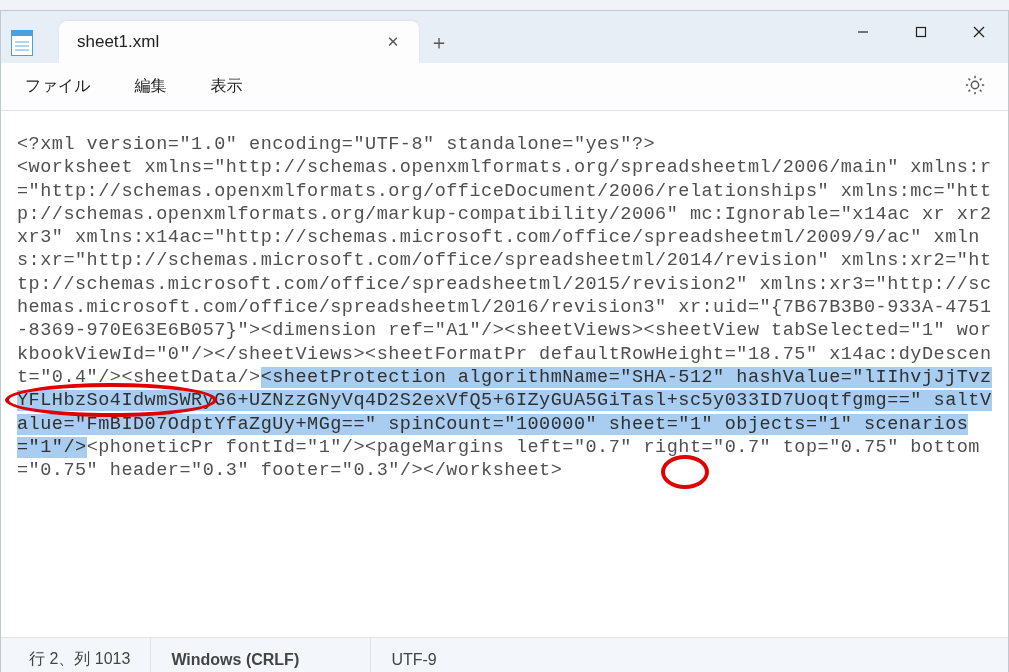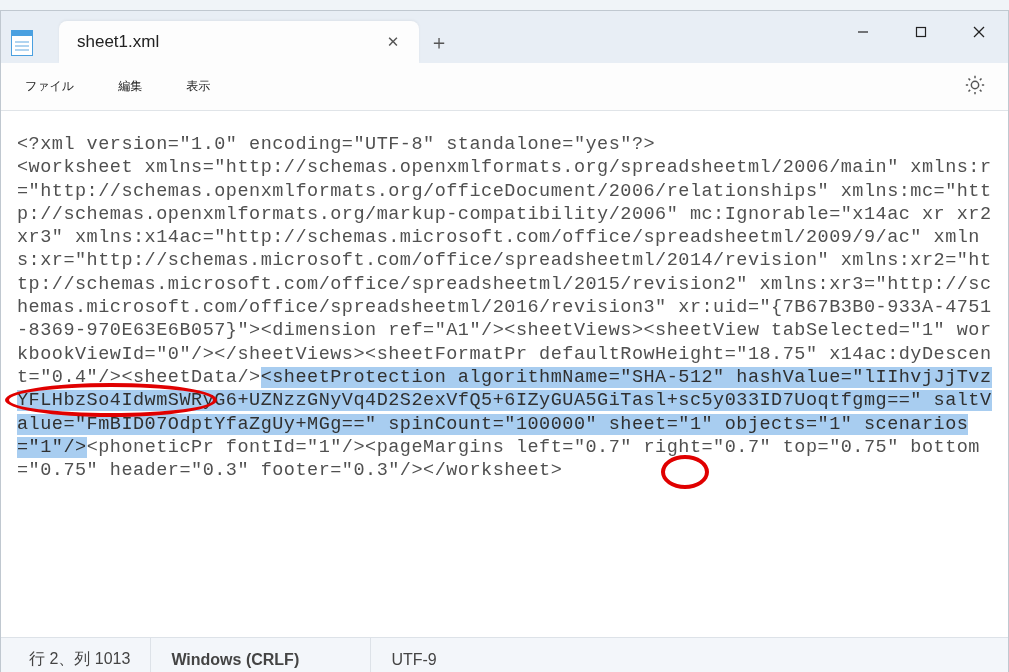--- a/index.html
+++ b/index.html
@@ -113,21 +113,21 @@
 .menubar {
   height: 48px;
   background: #fdfdfd;
   display: flex;
   align-items: center;
   padding: 0 16px;
   border-bottom: 1px solid #e0e4e8;
   gap: 28px;
 }
 .menu-item {
-  font-size: 12px;
+  font-size: 16px;
   color: #222;
   cursor: pointer;
   padding: 6px 8px;
   border-radius: 4px;
 }
 .menu-spacer { flex: 1; }
 .gear {
   cursor: pointer;
   padding: 6px;
   border-radius: 4px;

